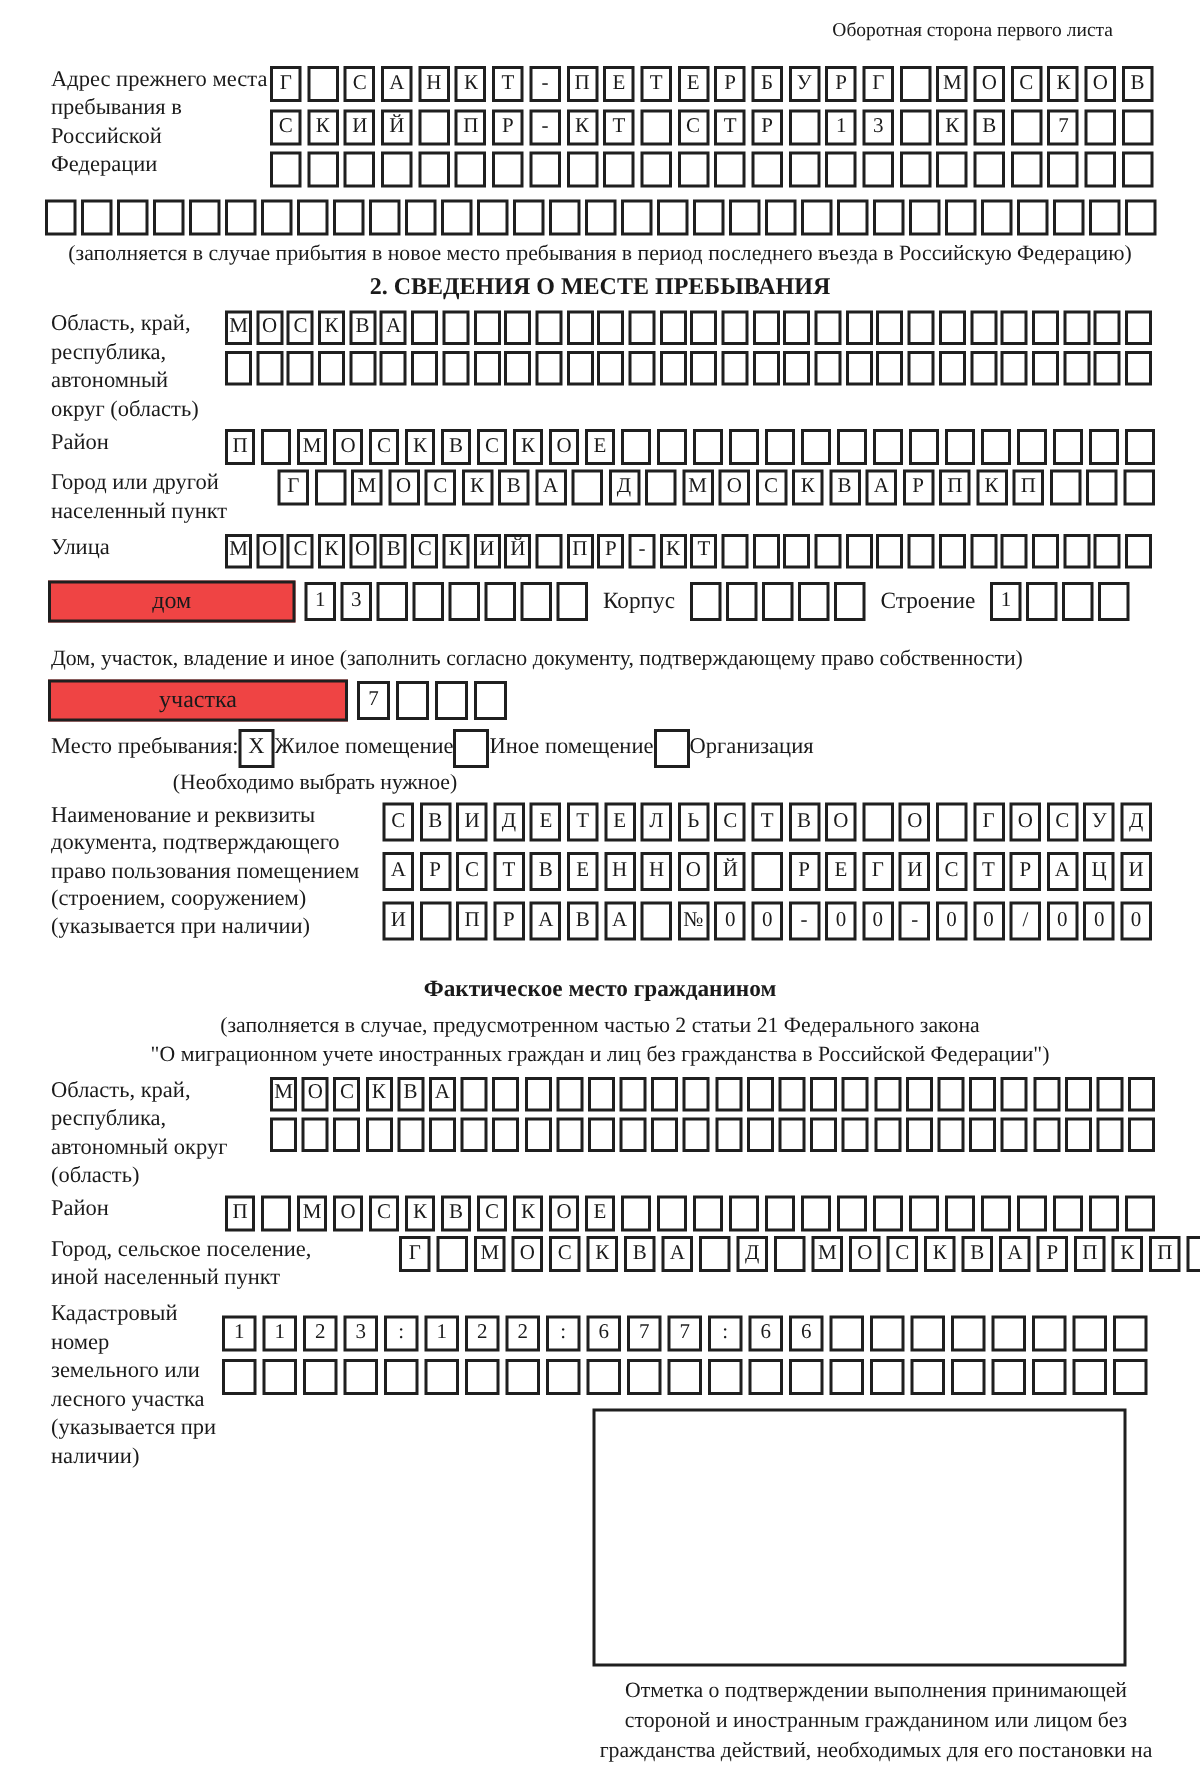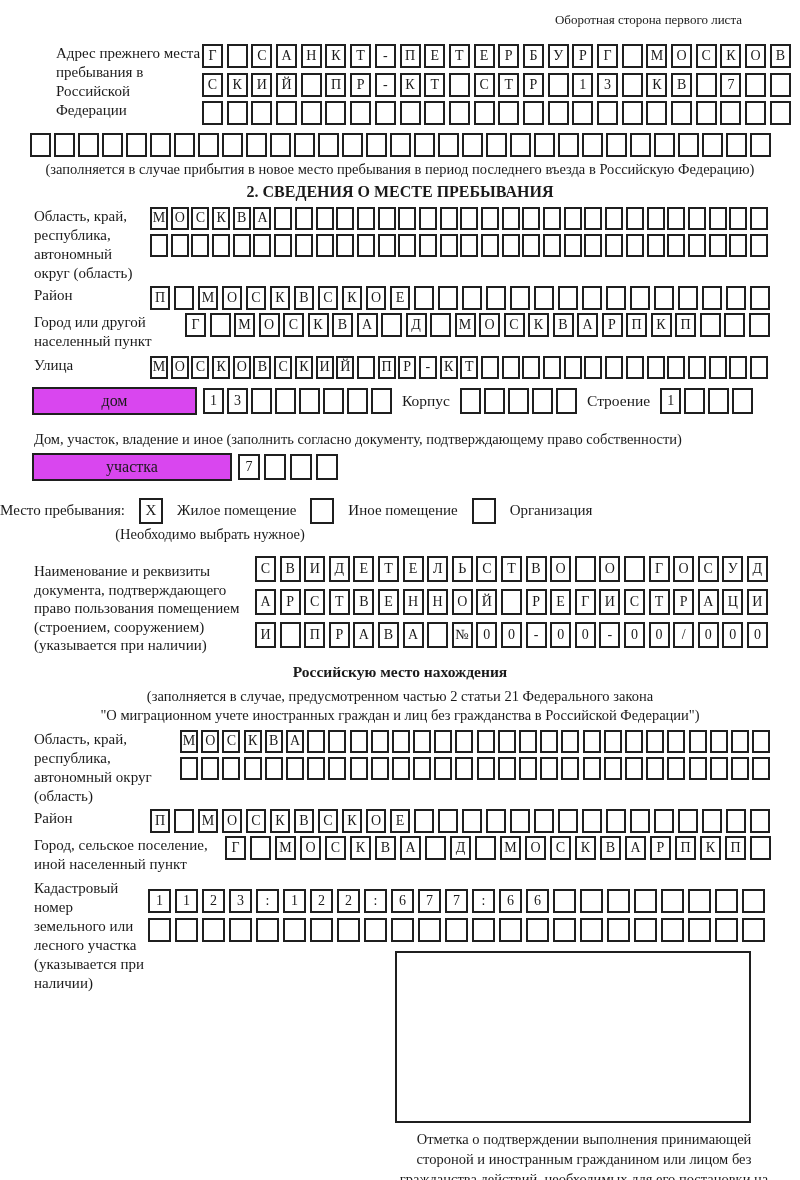--- a/index.html
+++ b/index.html
@@ -36,37 +36,37 @@
 
   .caption{text-align:center;font-size:14.5px;line-height:20px;}
   .caption-left{padding-left:34px;font-size:14.5px;line-height:20px;margin:14px 0 4px 0;}
   h2.sec-title{font-size:16px;font-weight:bold;text-align:center;margin:4px 0 6px 0;}
   h3.fact-title{font-size:15.5px;font-weight:bold;text-align:center;margin:8px 0 6px 0;}
 
   
   .inline-line{display:flex;align-items:center;margin-left:32px;gap:6px;margin-top:4px;}
   .wide-box{
     border:2.4px solid #1f1f1f;height:28px;display:flex;align-items:center;justify-content:center;
-    box-sizing:border-box;font-size:16px;background:#d946ef;flex:none;
+    box-sizing:border-box;font-size:16px;background:#ef4444;flex:none;
   }
   .wb-dom{width:165px;} .wb-kv{width:200px;}
   .inline-label{font-size:15.5px;flex:none;padding:0 4px;}
   .r-dom{gap:3px;} .r-dom .cell{width:21px;height:26px;}
   .r-kv{gap:4px;}  .r-kv .cell{width:22px;height:26px;}
 
   
-  .mesto-line{display:flex;align-items:center;gap:14px;margin-top:16px;height:28px;}
+  .mesto-line{display:flex;align-items:center;padding-left:34px;margin-top:4px;height:28px;}
   .checkbox{
     border:2px solid #1f1f1f;width:24px;height:26px;box-sizing:border-box;
     display:inline-flex;align-items:center;justify-content:center;font-size:15px;flex:none;background:#fff;
   }
   .mesto-note{width:420px;text-align:center;font-size:14.5px;line-height:18px;box-sizing:border-box;}
 
   
-  .w-prev{width:180px;margin-left:22px;}  .w-150{width:150px;}  .w-185{width:185px;}
+  .w-prev{width:180px;}  .w-150{width:150px;}  .w-185{width:185px;}
   .w-doc{width:255px;}   .w-180{width:180px;}  .w-225{width:225px;}
   .w-kad{width:148px;}
 
   .g-oblast{min-height:76px;}
   .g-kadastr{height:62px;overflow:visible;}
 
   .fact-note{ text-align:center;font-size:14.5px;line-height:19px;font-family:Liberation Serif, serif;}
 
   
   .stamp-wrap{margin-left:395px;width:378px;margin-top:10px;}
@@ -418,21 +418,21 @@
     <span>Место пребывания:</span>
     <span class="checkbox">X</span>
     <span>Жилое помещение</span>
     <span class="checkbox"></span>
     <span>Иное помещение</span>
     <span class="checkbox"></span>
     <span>Организация</span>
   </div>
   <div class="mesto-note">(Необходимо выбрать нужное)</div>
 
-  <div class="group" style="margin-top:4px;min-height:108px;align-items:flex-end;">
+  <div class="group" style="margin-top:4px;min-height:108px;">
     <div class="g-label w-doc" style="line-height:18.5px;">Наименование и реквизиты документа, подтверждающего право пользования помещением (строением, сооружением) (указывается при наличии)</div>
     <div class="g-rows">
       <div class="box-row r-doc">
           <span class="cell">С</span>
           <span class="cell">В</span>
           <span class="cell">И</span>
           <span class="cell">Д</span>
           <span class="cell">Е</span>
           <span class="cell">Т</span>
           <span class="cell">Е</span>
@@ -493,21 +493,21 @@
           <span class="cell">0</span>
           <span class="cell">0</span>
           <span class="cell">/</span>
           <span class="cell">0</span>
           <span class="cell">0</span>
           <span class="cell">0</span>
         </div>
     </div>
   </div>
 
-  <h3 class="fact-title">Российскую место нахождения</h3>
+  <h3 class="fact-title">Фактическое место гражданином</h3>
   <div class="fact-note">(заполняется в случае, предусмотренном частью 2 статьи 21 Федерального закона</div>
   <div class="fact-note" style="margin-bottom:5px;">"О миграционном учете иностранных граждан и лиц без гражданства в Российской Федерации")</div>
 
   <div class="group g-oblast">
     <div class="g-label w-180">Область, край, республика, автономный округ (область)</div>
     <div class="g-rows">
       <div class="box-row r-28">
           <span class="cell">М</span>
           <span class="cell">О</span>
           <span class="cell">С</span>
@@ -597,21 +597,21 @@
           <span class="cell"></span>
           <span class="cell"></span>
           <span class="cell"></span>
           <span class="cell"></span>
           <span class="cell"></span>
           <span class="cell"></span>
         </div>
     </div>
   </div>
 
-  <div class="group" style="min-height:40px;">
+  <div class="group" style="min-height:40px;gap:41px;">
     <div class="g-label w-225">Город, сельское поселение, иной населенный пункт</div>
     <div class="g-rows">
       <div class="box-row r-22g">
           <span class="cell">Г</span>
           <span class="cell"></span>
           <span class="cell">М</span>
           <span class="cell">О</span>
           <span class="cell">С</span>
           <span class="cell">К</span>
           <span class="cell">В</span>

